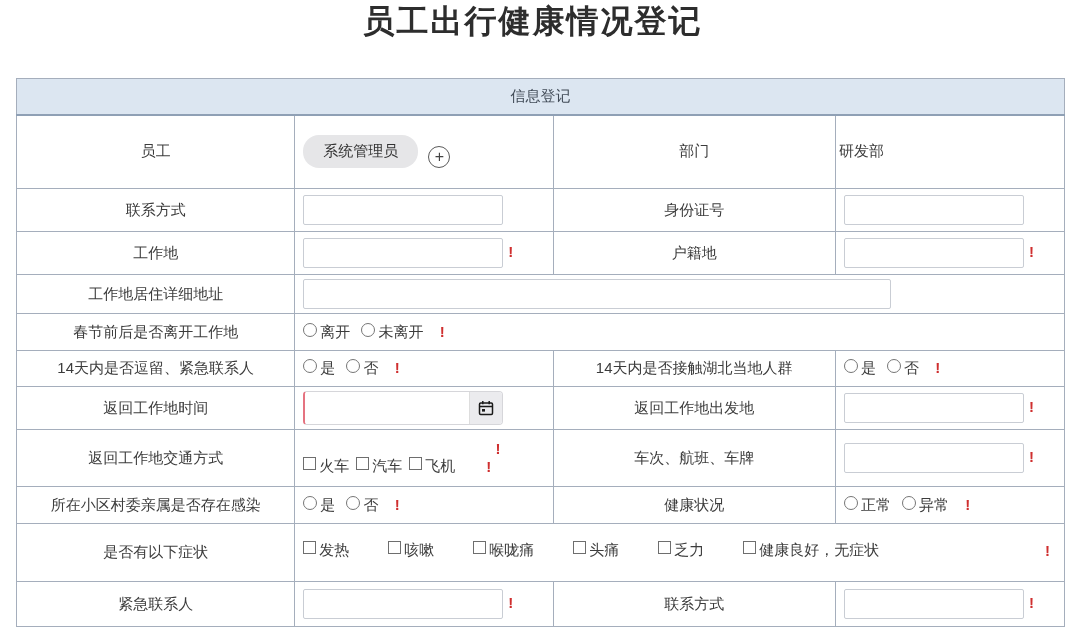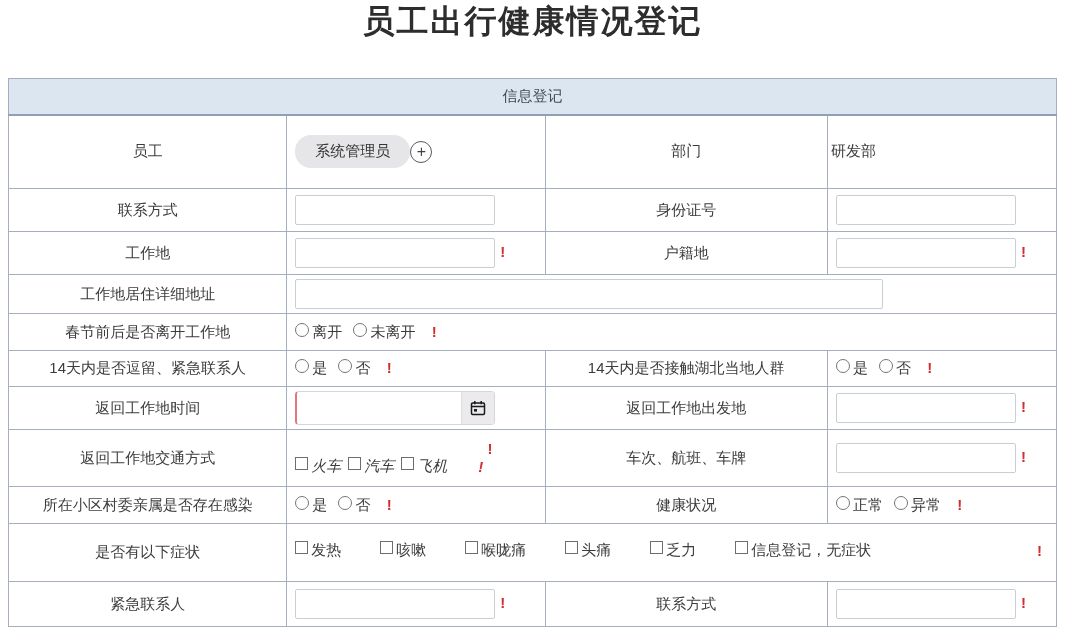--- a/index.html
+++ b/index.html
@@ -7,41 +7,41 @@
   body {
     width: 1065px; height: 632px;
     font-family: "Liberation Sans", "DejaVu Sans", sans-serif;
     color: #3c3c3c; position: relative; overflow: hidden;
   }
   .page-title {
     text-align: center; font-size: 32px; font-weight: bold;
     color: #2d2d2d; letter-spacing: 2px;
   }
   table.form {
-    position: absolute; left: 8px; top: 78px; width: 1049px;
+    position: absolute; left: 16px; top: 78px; width: 1049px;
     border-collapse: collapse; table-layout: fixed;
   }
   td { border: 1px solid #a5aebc; font-size: 15px; vertical-align: middle; background: #fff; }
   td.section {
     background: #dce6f1; text-align: center; height: 36px;
     color: #414b57; border-bottom: 2px solid #8fa0b5; font-size: 15px;
   }
   td.lbl { text-align: center; color: #3c3c3c; padding: 2px 4px; }
   td.val { text-align: left; padding: 4px 8px; }
   input.txt {
     height: 30px; border: 1px solid #c9cdd4; border-radius: 2px;
     background: #fff; outline: none; padding: 0 6px; font-size: 14px;
     vertical-align: middle;
   }
   .w200 { width: 200px; }
   .w180 { width: 180px; }
   .w588 { width: 588px; }
   .req { color: #cf2f2f; font-weight: bold; margin-left: 5px; font-size: 15px; }
   
-  .pillwrap { display: flex; align-items: center; }
+  .pillwrap { display: flex; align-items: flex-end; gap: 10px; }
   .pill {
     background: #e6e6e8; border-radius: 16px; padding: 7px 20px;
     font-size: 15px; color: #333; display: inline-block;
   }
   .plus-circle {
     width: 22px; height: 22px; border: 1px solid #5a5a5a; border-radius: 50%;
     display: inline-flex; align-items: center; justify-content: center;
     font-size: 16px; color: #444; line-height: 1; background: #fff; cursor: pointer;
   }
   
@@ -64,21 +64,21 @@
   .date-input input {
     flex: 1 1 auto; min-width: 0; border: none; outline: none; padding: 0 6px; font-size: 14px;
   }
   .cal-btn {
     width: 40px; border: none; border-left: 1px solid #ddd; background: #ebebee;
     display: flex; align-items: center; justify-content: center; cursor: pointer;
   }
   
   .stack { display: flex; flex-direction: column; justify-content: space-between; height: 100%; }
   .stack .top-line { text-align: right; padding-right: 44px; line-height: 16px; }
-  .stack .bottom-line { display: flex; align-items: center; font-style: italic; }
+  .stack .bottom-line { display: flex; align-items: center; }
   .symptom-cell { display: flex; flex-direction: column; justify-content: flex-end; height: 100%; padding-bottom: 4px; }
   .symptom-line { display: flex; align-items: center; gap: 32px; }
   .push-right { margin-left: auto; margin-right: 6px; }
 </style>
 </head>
 <body>
 
 <div class="page-title">员工出行健康情况登记</div>
 
 <table class="form">
@@ -274,21 +274,21 @@
           <label class="opt">
             <span class="checkbox"></span>
             <span class="opt-label">头痛</span>
           </label>
           <label class="opt">
             <span class="checkbox"></span>
             <span class="opt-label">乏力</span>
           </label>
           <label class="opt">
             <span class="checkbox"></span>
-            <span class="opt-label">信息登记，无症状</span>
+            <span class="opt-label">健康良好，无症状</span>
           </label>
           <span class="req push-right">!</span>
         </div>
       </div>
     </td>
   </tr>
 
   <tr style="height:45px">
     <td class="lbl">紧急联系人</td>
     <td class="val">

